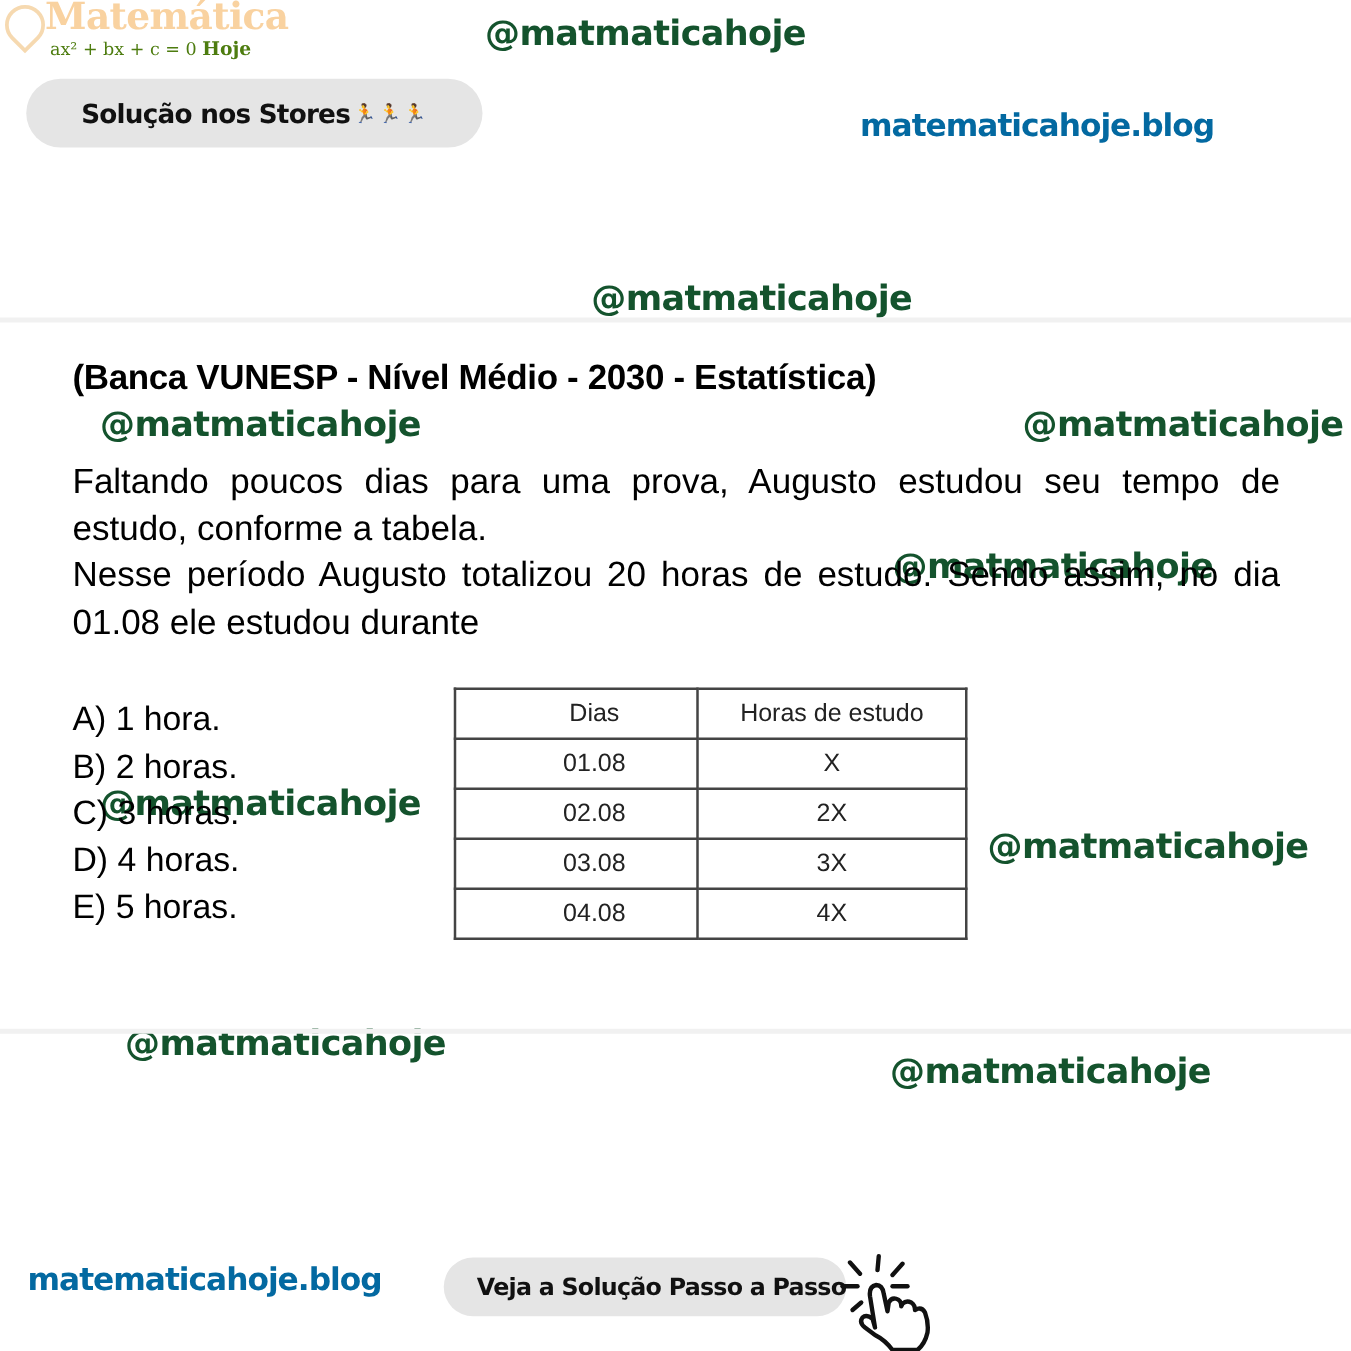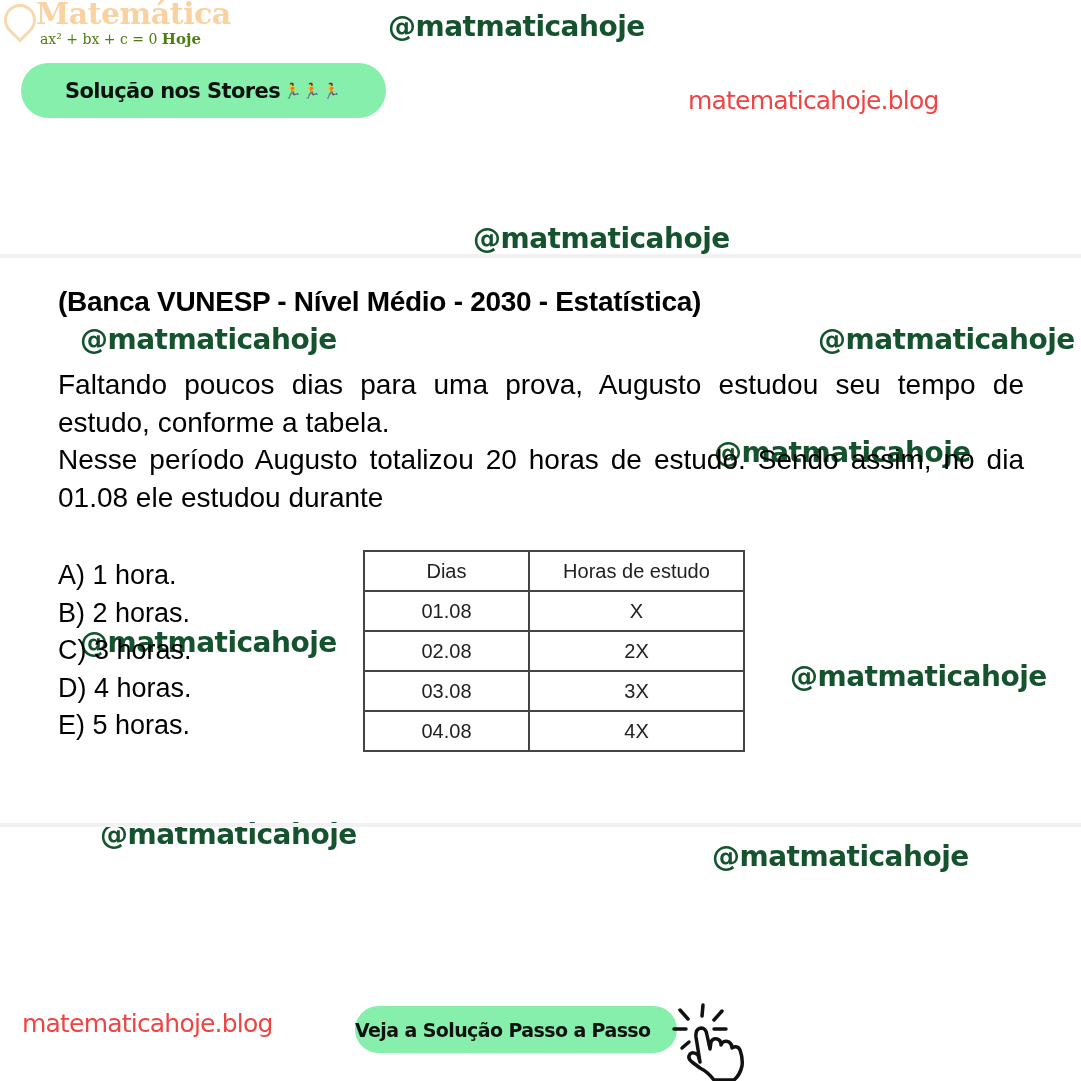--- a/index.html
+++ b/index.html
@@ -20,29 +20,29 @@
     .logo-title {
       position: absolute; left: 34px; top: -4px; font-family: "DejaVu Serif", serif;
       font-weight: bold; font-size: 30px; color: #f9d2a0; letter-spacing: -0.5px;
     }
     .logo-sub {
       position: absolute; left: 38px; top: 30px; font-family: "DejaVu Serif", serif;
       font-size: 14px; color: #4d7c0f;
     }
     .logo-sub b { font-size: 15px; }
     .pill {
-      position: absolute; background: #86efac; border-radius: 30px;
+      position: absolute; background: #e5e5e5; border-radius: 30px;
       font-family: "DejaVu Sans", sans-serif; font-weight: bold; color: #111;
       display: flex; align-items: center; white-space: nowrap;
     }
     .stores-pill { left: 21px; top: 63px; width: 365px; height: 55px; justify-content: center; font-size: 21px; letter-spacing: -0.6px; }
     .runners { margin-left: 3px; font-size: 15px; letter-spacing: 1px; }
     .blog {
-      position: absolute; font-family: "DejaVu Sans", sans-serif; font-weight: normal;
-      color: #ef4444; font-size: 25px; letter-spacing: -0.8px; white-space: nowrap;
+      position: absolute; font-family: "DejaVu Sans", sans-serif; font-weight: bold;
+      color: #0369a1; font-size: 25px; letter-spacing: -0.8px; white-space: nowrap;
     }
     .hr { position: absolute; left: 0; width: 1081px; height: 4px; background: #f1f1f1; }
     .q-title {
       position: absolute; left: 58px; top: 286px; font-weight: bold; font-size: 28px;
       letter-spacing: -0.3px; white-space: nowrap;
     }
     .q-body {
       position: absolute; left: 58px; top: 366px; width: 966px; font-size: 28px;
       line-height: 37.5px; text-align: justify; text-align-last: left;
     }
@@ -50,23 +50,23 @@
     .q-body p.first { text-align: justify; }
     .options { position: absolute; left: 58px; top: 557px; font-size: 27px; line-height: 37.5px; }
     .options div { white-space: nowrap; }
     table.dtab {
       position: absolute; left: 363px; top: 550px; border-collapse: collapse;
       font-family: "Liberation Sans", sans-serif; font-size: 20px; color: #222;
     }
     table.dtab td, table.dtab th {
       border: 2px solid #444; text-align: center; font-weight: normal; height: 38px; padding: 0;
     }
-    table.dtab .c1 { width: 163px; }
+    table.dtab .c1 { width: 163px; padding-left: 29px; }
     table.dtab .c2 { width: 213px; }
-    .cta-pill { left: 355px; top: 1006px; width: 322px; height: 47px; justify-content: flex-start; font-size: 19px; letter-spacing: -0.6px; }
+    .cta-pill { left: 355px; top: 1006px; width: 322px; height: 47px; justify-content: flex-end; font-size: 19px; letter-spacing: -0.6px; }
     .hand { position: absolute; left: 670px; top: 1002px; width: 82px; height: 80px; }
   </style>
 </head>
 <body>
 
 <div class="abs logo">
   <div class="logo-pin"></div>
   <div class="logo-title">Matemática</div>
   <div class="logo-sub">
     <span>ax² + bx + c = 0</span>

